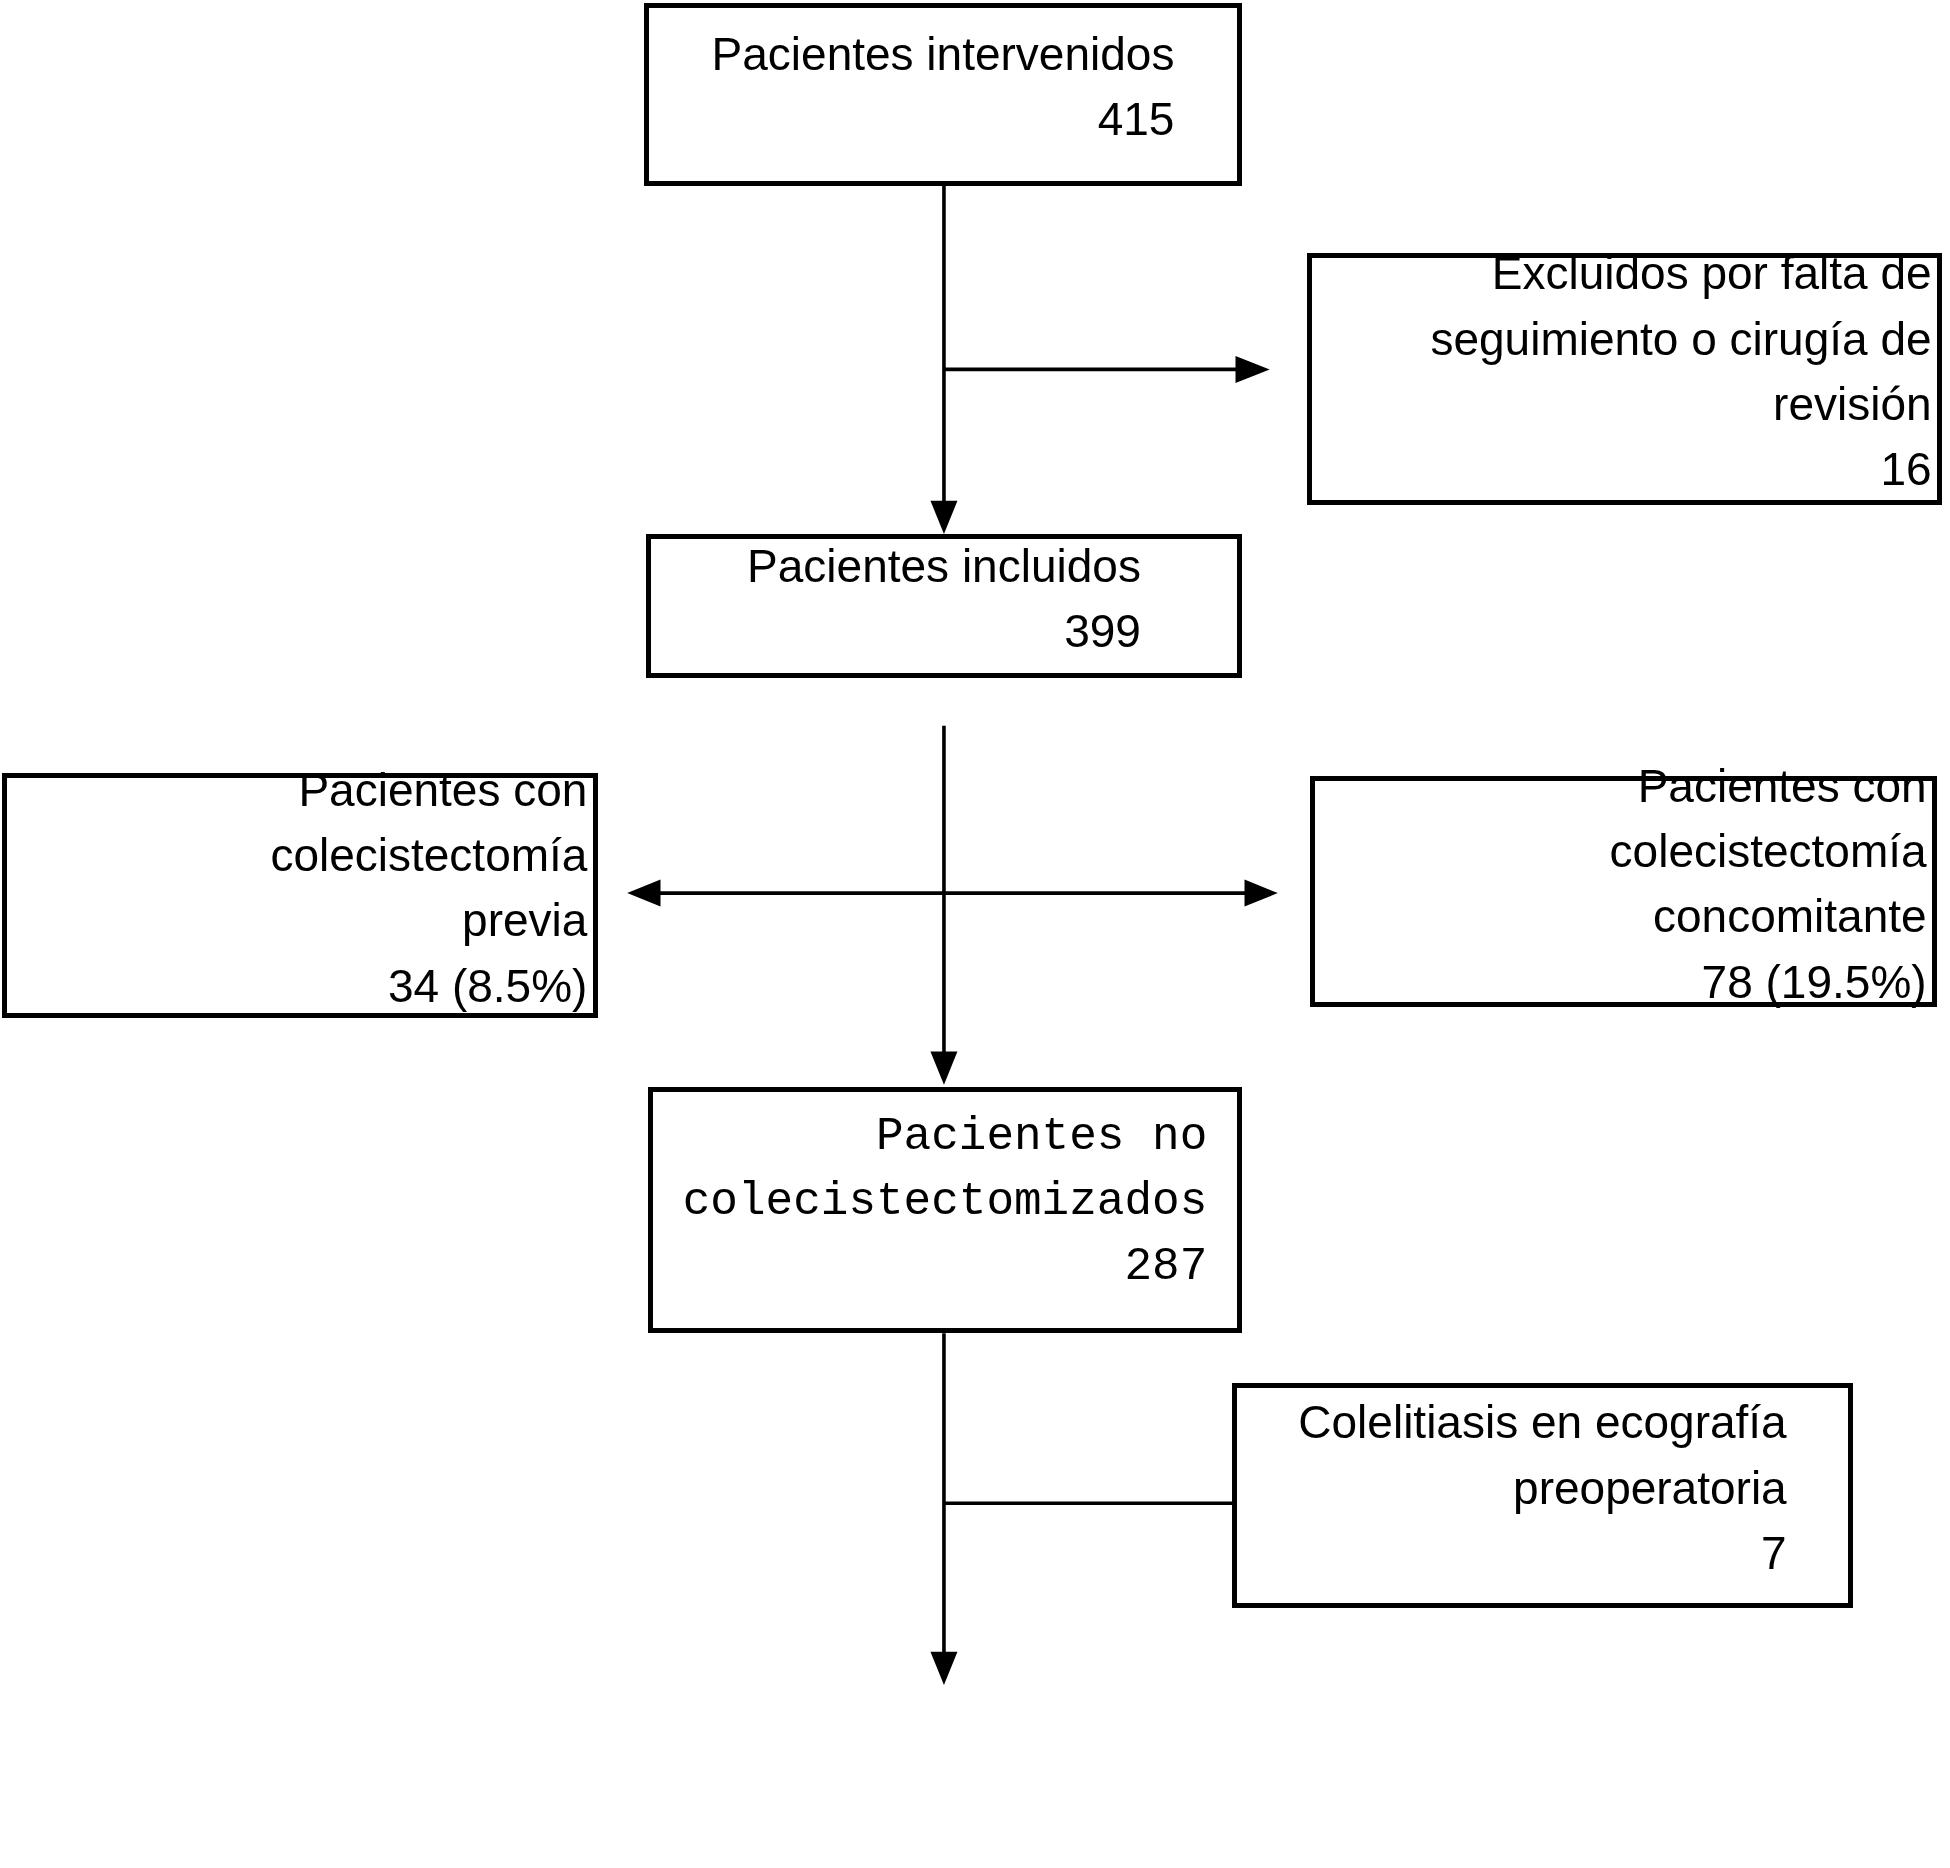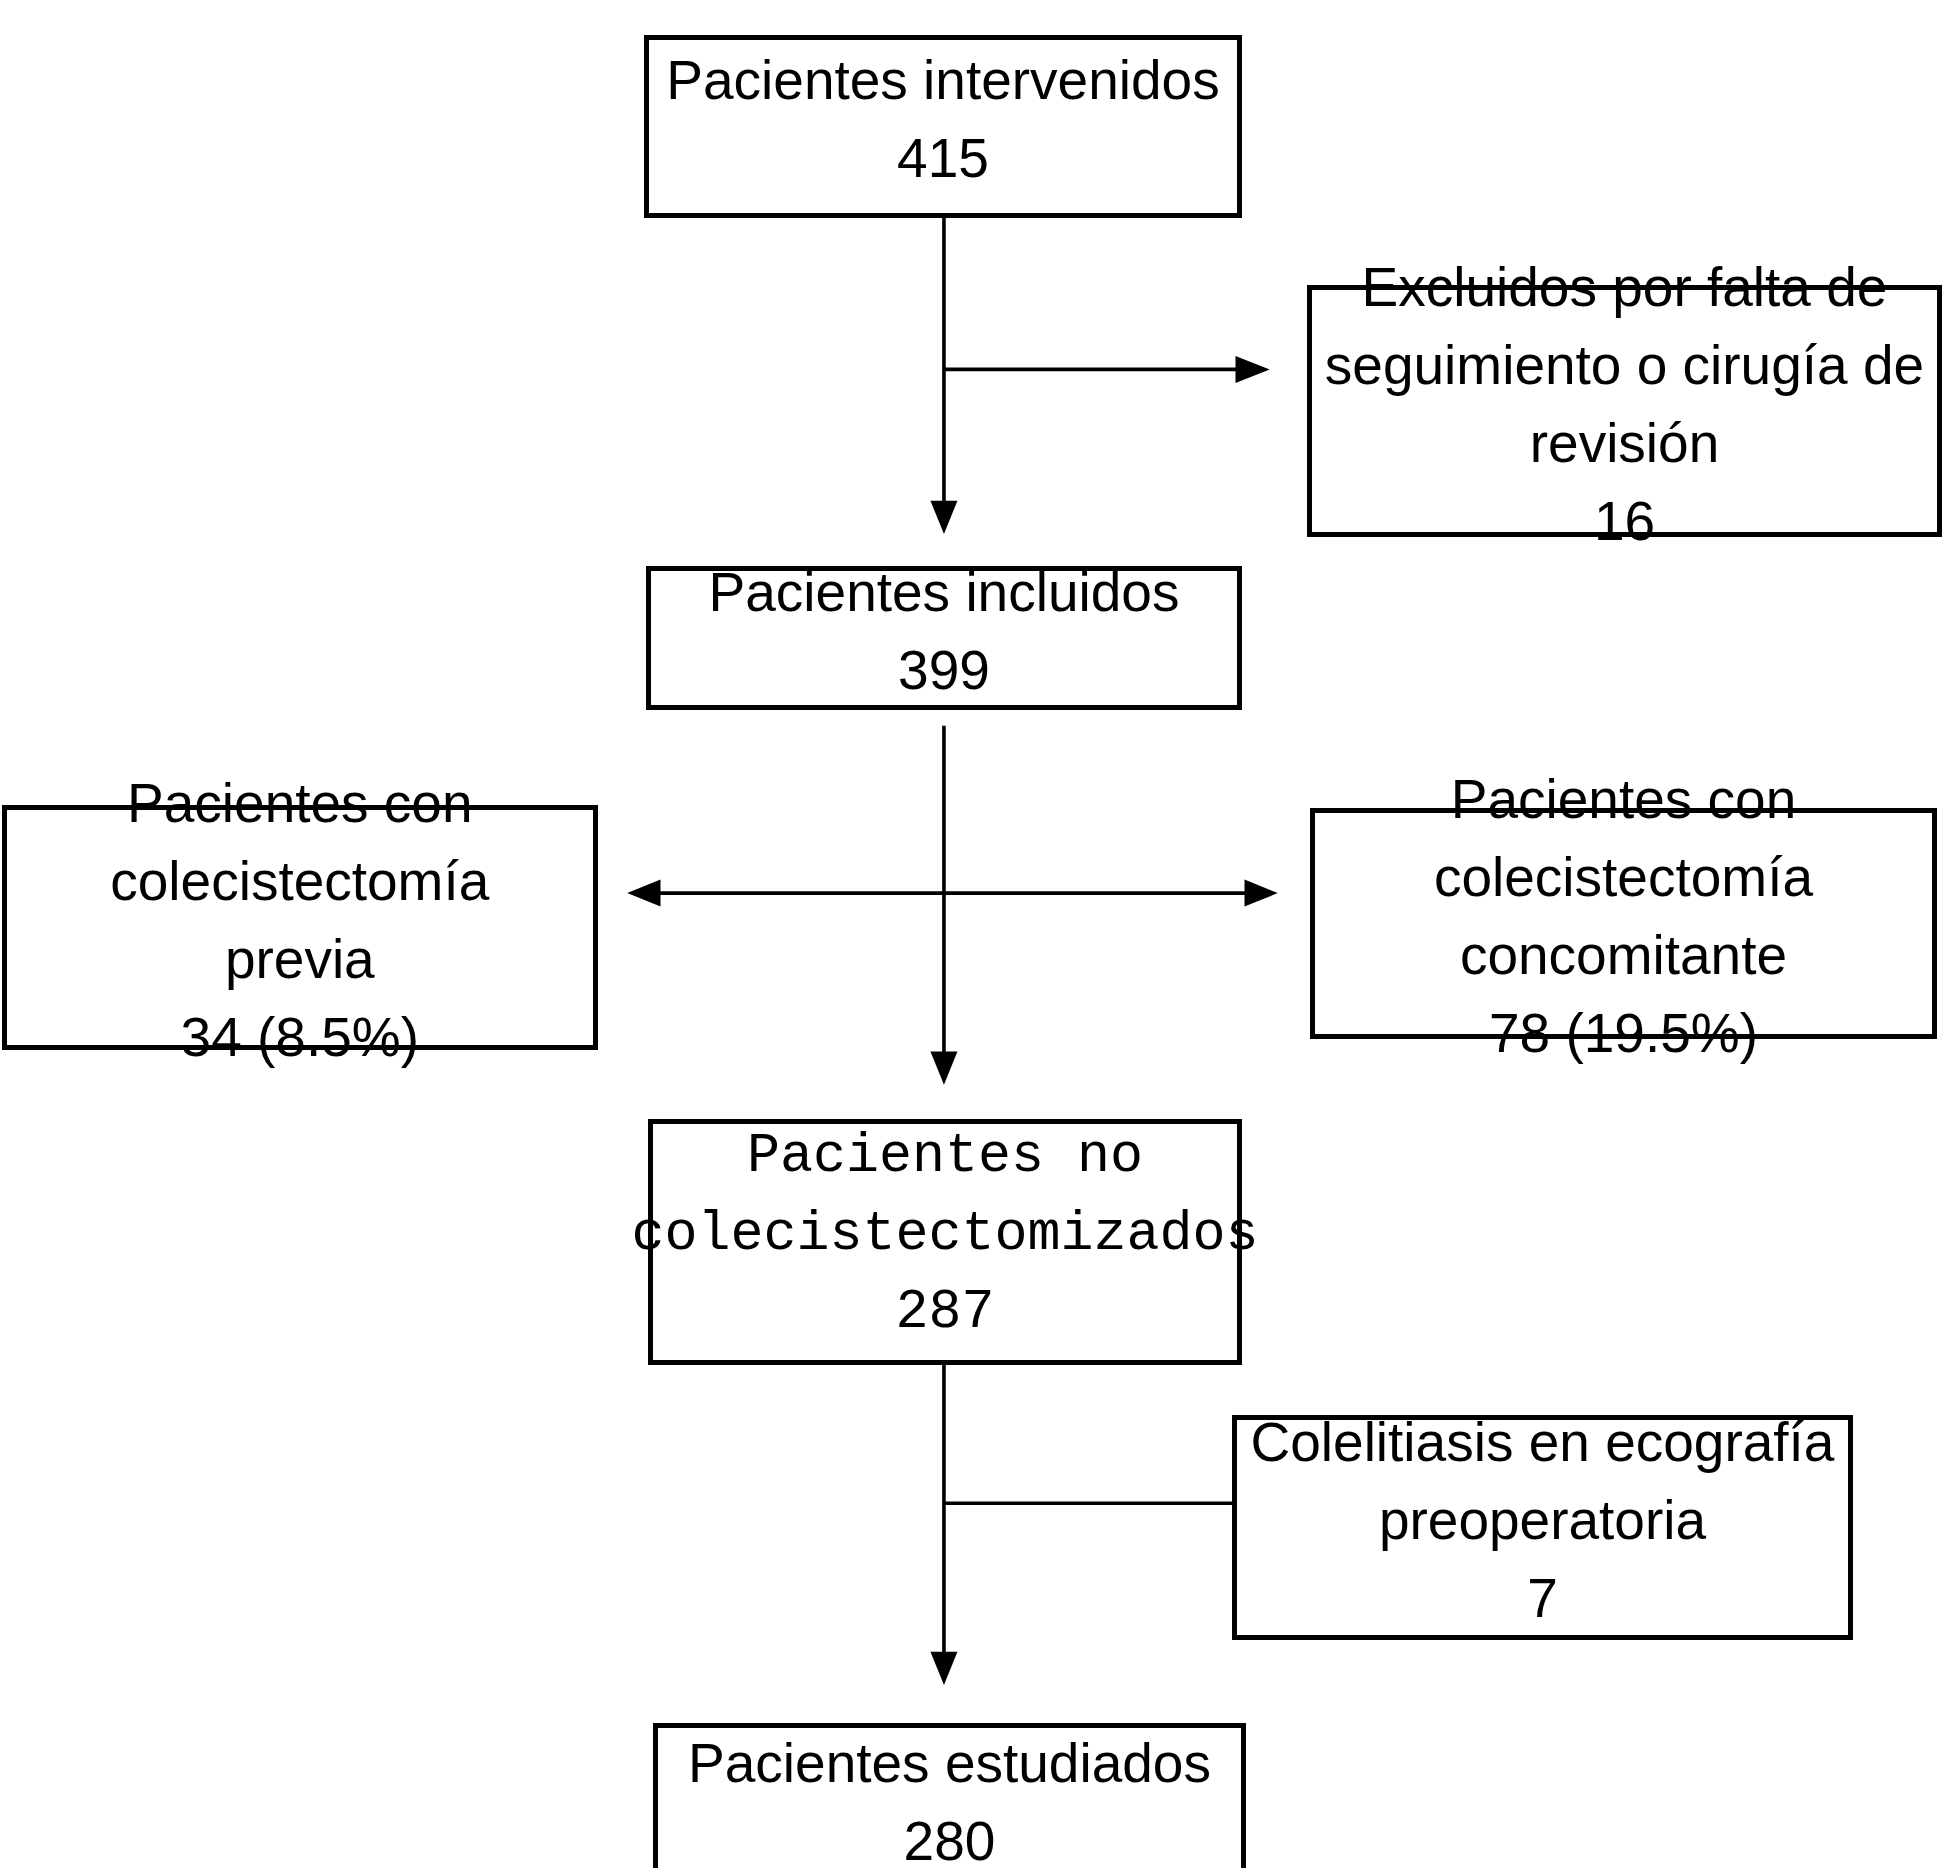--- a/index.html
+++ b/index.html
@@ -24,25 +24,24 @@
     pointer-events: none;
   }
   .node {
     position: absolute;
     box-sizing: border-box;
     border: 5.4px solid #000000;
     background: #ffffff;
     display: flex;
     align-items: center;
     justify-content: center;
-    text-align: center;
-    font-size: 55px;
+    text-align: right;
+    font-size: 46px;
     line-height: 1.42;
     padding: 0 5.4px 14.4px 5.4px;
-    margin-top: 32px;
   }
   .node .label {
     white-space: pre-line;
   }
   
   .n-intervenidos  { left: 644px;  top: 2.7px;    width: 598px; height: 183px; }
   .n-excluidos     { left: 1307px; top: 253px;  width: 635px; height: 252px; }
   .n-incluidos     { left: 646px;  top: 534px;  width: 596px; height: 144px; }
   .n-previa        { left: 1.8px;    top: 773px;  width: 596px; height: 245px; }
   .n-concomitante  { left: 1310px; top: 776px;  width: 627px; height: 231px; }
@@ -122,19 +121,15 @@
 colecistectomizados
 287</div>
   </div>
 
   <div class="node n-colelitiasis">
     <div class="label">Colelitiasis en ecografía
 preoperatoria
 7</div>
   </div>
 
-  <div class="node n-estudiados">
-    <div class="label">Pacientes estudiados
-280</div>
-  </div>
 
 </div>
 
 
 </body></html>

